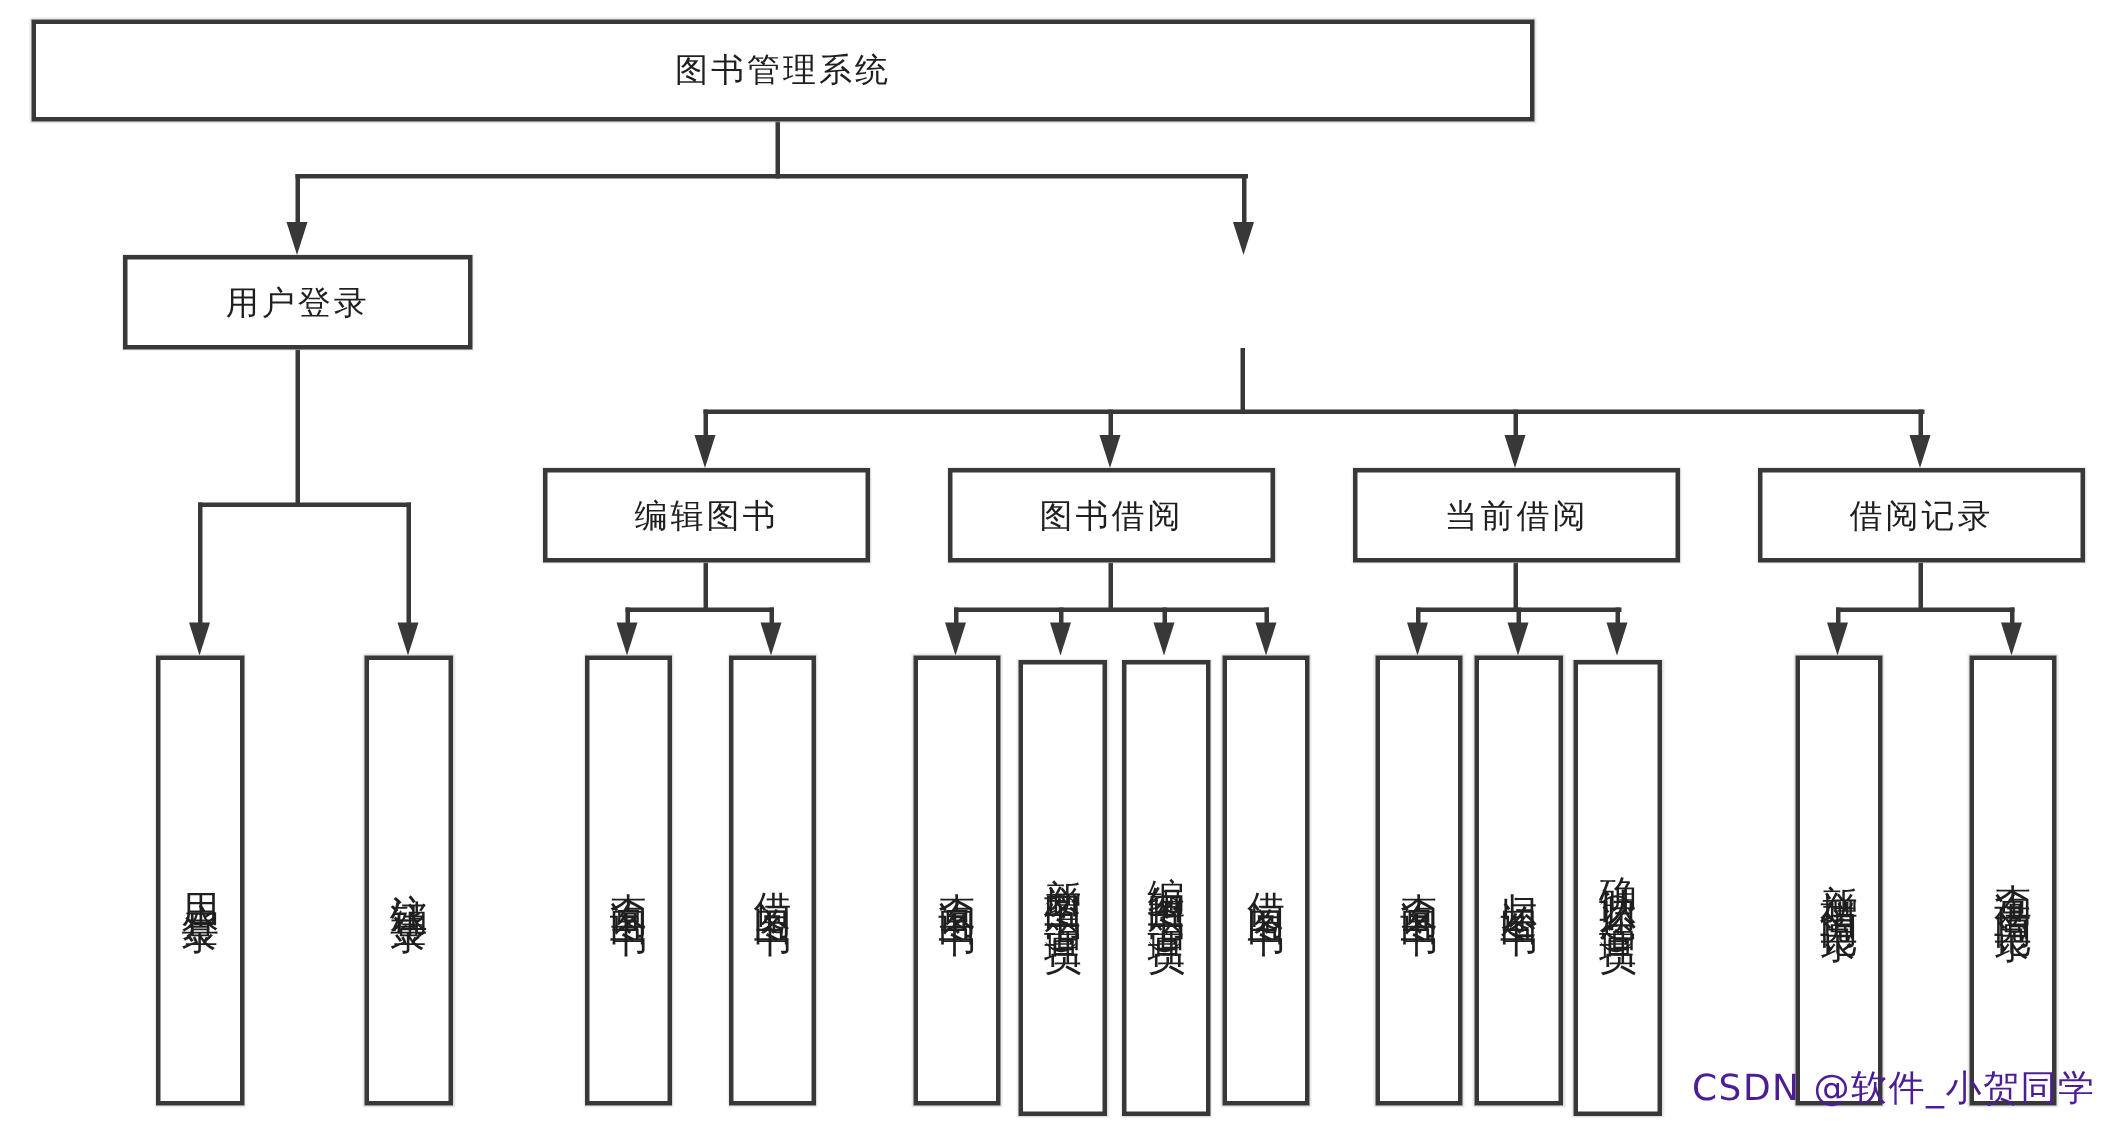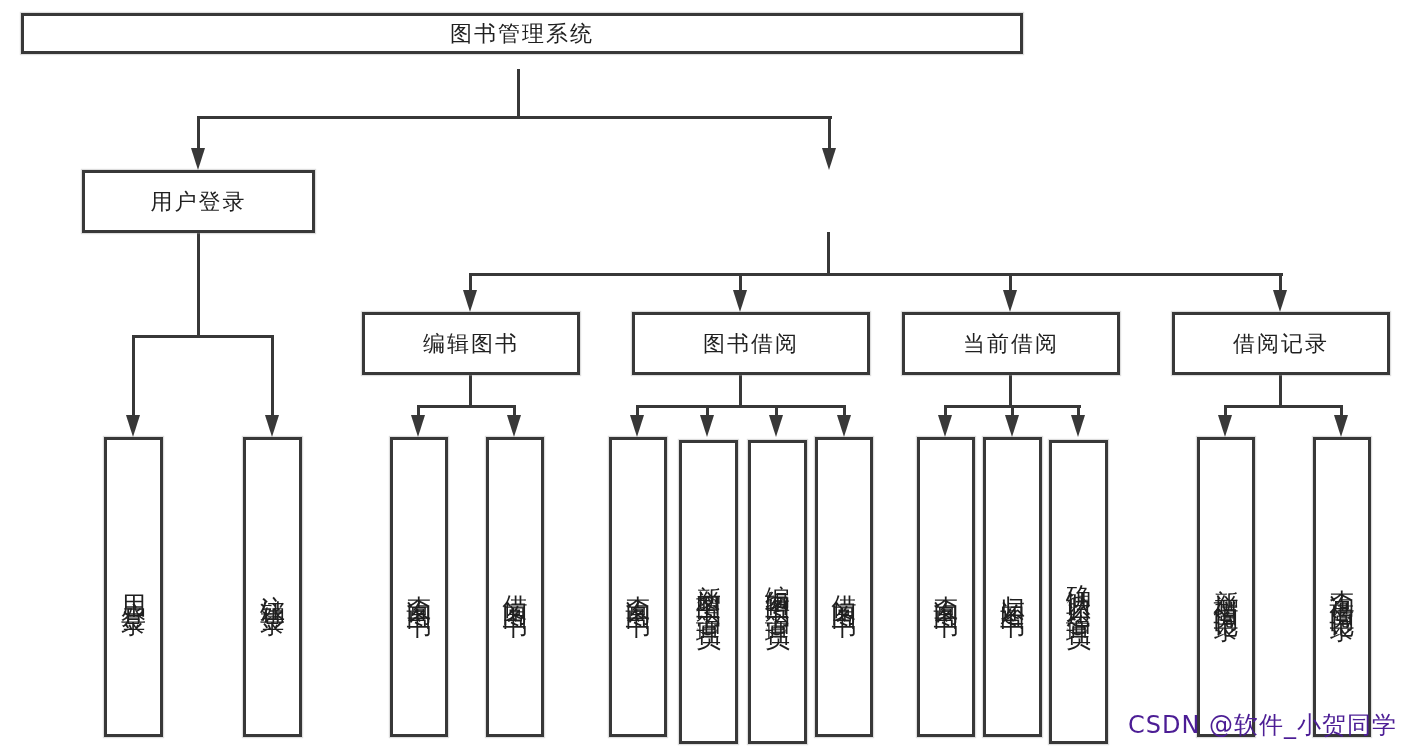--- a/index.html
+++ b/index.html
@@ -64,21 +64,21 @@
     letter-spacing: 1px;
     z-index: 3;
     white-space: nowrap;
   }
 </style>
 </head>
 <body>
 
 <div id="canvas">
 
-  <div class="box hbox" style="left:21px; top:13px; width:1002px; height:41px;">图书管理系统</div>
+  <div class="box hbox" style="left:21px; top:13px; width:1002px; height:68px;">图书管理系统</div>
 
   <div class="vline" style="left:517px; top:69px; height:50px;"></div>
   <div class="hline" style="left:197px; top:116px; width:635px;"></div>
   <div class="vline" style="left:197px; top:116px; height:36px;"></div>
   <div class="arrow" style="left:191px; top:148px;"></div>
   <div class="vline" style="left:828px; top:116px; height:36px;"></div>
   <div class="arrow" style="left:822px; top:148px;"></div>
 
   <div class="box hbox" style="left:82px; top:170px; width:233px; height:63px;">用户登录</div>
 
@@ -94,21 +94,21 @@
   <div class="vline" style="left:469px; top:273px; height:22px;"></div>
   <div class="arrow" style="left:463px; top:290px;"></div>
   <div class="vline" style="left:739px; top:273px; height:22px;"></div>
   <div class="arrow" style="left:733px; top:290px;"></div>
   <div class="vline" style="left:1009px; top:273px; height:22px;"></div>
   <div class="arrow" style="left:1003px; top:290px;"></div>
   <div class="vline" style="left:1279px; top:273px; height:22px;"></div>
   <div class="arrow" style="left:1273px; top:290px;"></div>
 
   <div class="box hbox" style="left:362px; top:312px; width:218px; height:63px;">编辑图书</div>
-  <div class="box hbox" style="left:632px; top:312px; width:238px; height:63px;">图书借阅</div>
+  <div class="box hbox" style="left:632px; top:312px; width:218px; height:63px;">图书借阅</div>
   <div class="box hbox" style="left:1172px; top:312px; width:218px; height:63px;">借阅记录</div>
   <div class="box hbox" style="left:902px; top:312px; width:218px; height:63px;">当前借阅</div>
 
   <div class="vline" style="left:469px; top:375px; height:33px;"></div>
   <div class="hline" style="left:417px; top:405px; width:99px;"></div>
   <div class="vline" style="left:417px; top:405px; height:14px;"></div>
   <div class="arrow" style="left:411px; top:415px;"></div>
   <div class="vline" style="left:513px; top:405px; height:14px;"></div>
   <div class="arrow" style="left:507px; top:415px;"></div>
 

